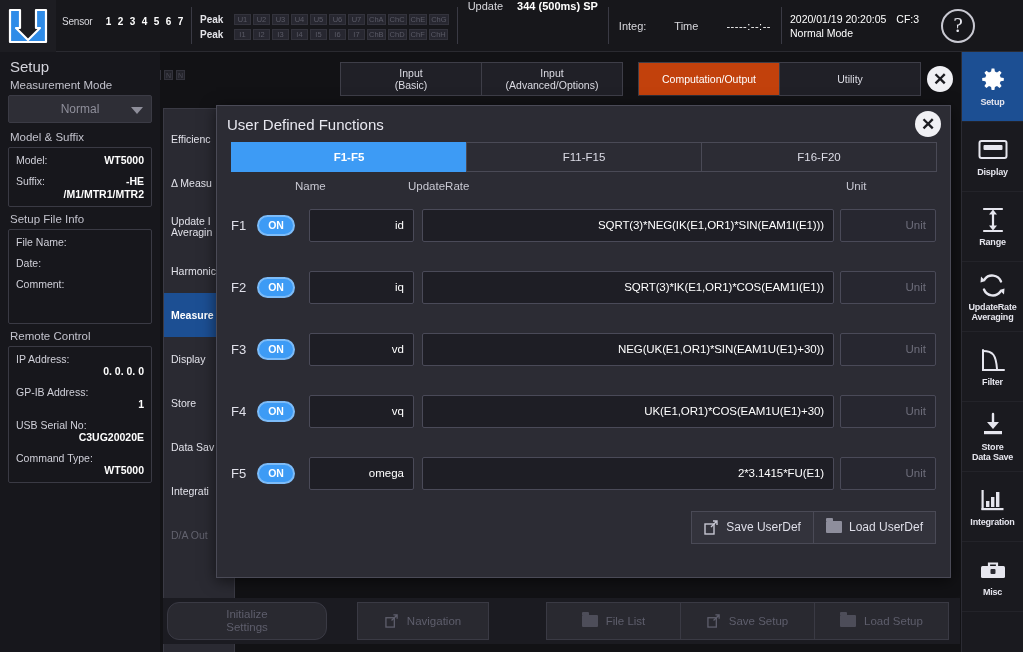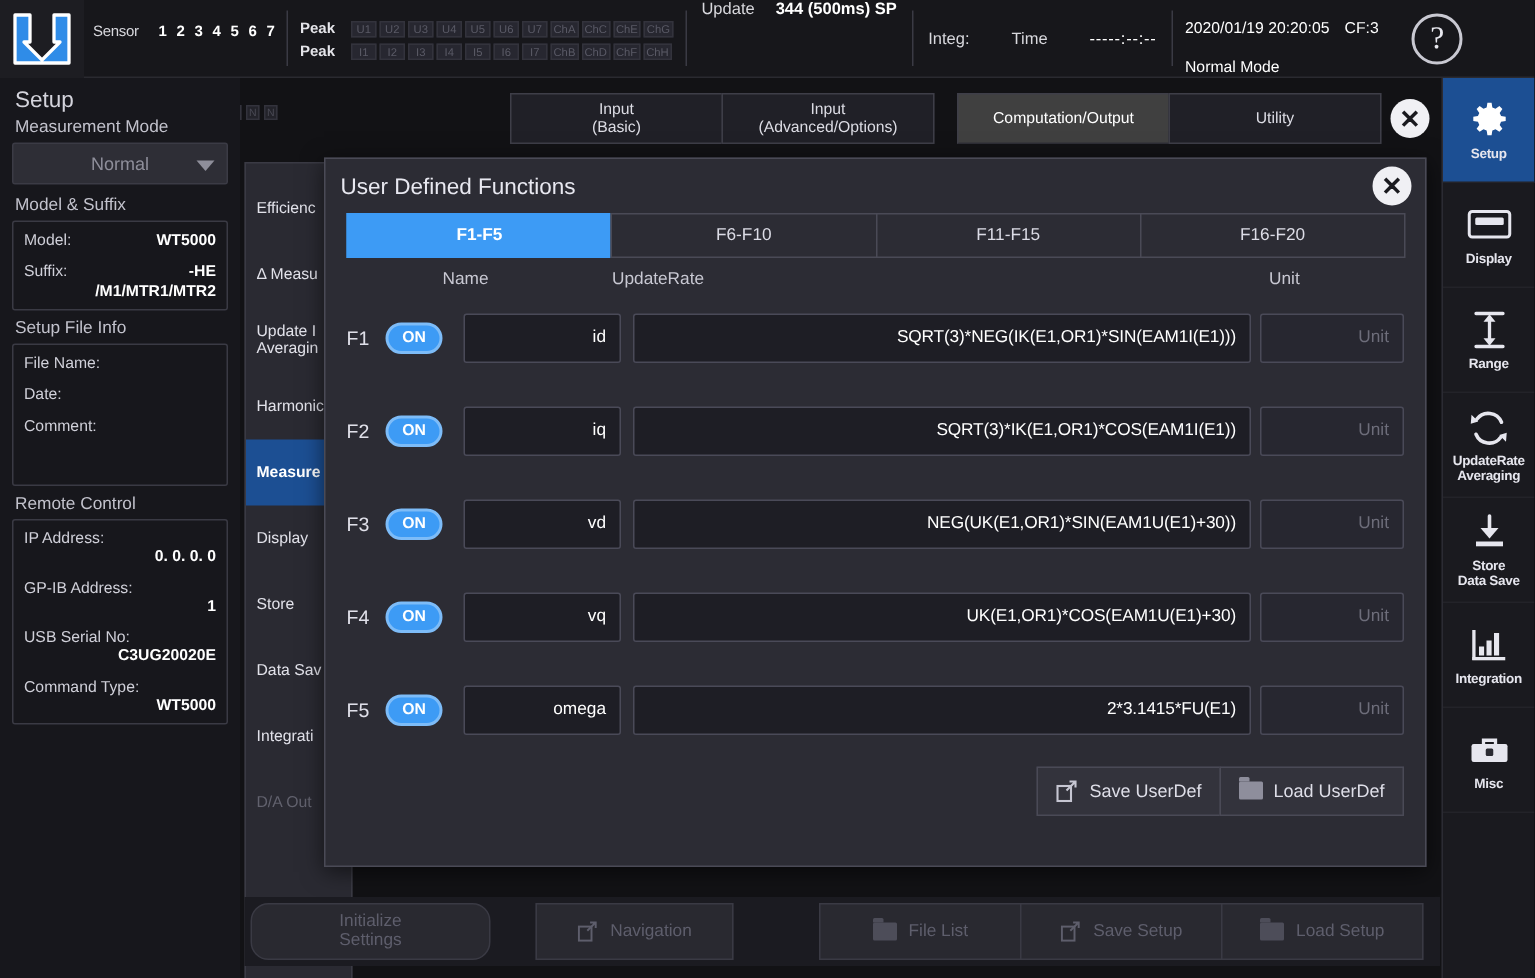--- a/index.html
+++ b/index.html
@@ -44,21 +44,21 @@
     color: #5a5a66; font-size: 7.5px; text-align: center; line-height: 10px; padding: 0 1px;
   }
   .update-block { padding: 0 10px; display: flex; align-items: flex-start; gap: 14px; }
   .update-lbl { color: #d8d8dd; font-size: 11px; }
   .update-val { color: #ffffff; font-size: 11px; font-weight: bold; }
   .integ-block { padding: 0 10px; display: flex; align-items: center; gap: 28px; }
   .integ-lbl { color: #d8d8dd; font-size: 11px; }
   .time-lbl { color: #d8d8dd; font-size: 11px; }
   .time-val { color: #ffffff; font-size: 11px; letter-spacing: 0.5px; }
   .clock-block { padding: 0 8px; display: flex; flex-direction: column; justify-content: center; gap: 2px; }
-  .clock-line { display: flex; align-items: center; gap: 10px; margin-top: 12px; }
+  .clock-line { display: flex; align-items: center; gap: 10px; }
   .clock-txt { color: #ffffff; font-size: 10.5px; }
   .cf-txt { color: #ffffff; font-size: 10.5px; }
   .mode-txt { color: #ffffff; font-size: 10.5px; }
   .help-block { width: 62px; display: flex; align-items: center; justify-content: center; }
   .help-circle {
     width: 34px; height: 34px; border-radius: 50%; border: 2px solid #c9c9d2;
     color: #e8e8ef; font-size: 21px; display: flex; align-items: center; justify-content: center;
     font-family: "Liberation Serif", serif;
   }
 
@@ -112,21 +112,21 @@
     position: absolute; left: 340px; top: 62px; width: 620px; height: 34px;
     display: flex; align-items: stretch;
   }
   .tab {
     flex: 1; border: 1px solid #3e3e48; border-bottom: 1px solid #3e3e48;
     background: #202027; display: flex; flex-direction: column;
     align-items: center; justify-content: center;
     color: #dcdce4; font-size: 10.5px; line-height: 12px; text-align: center;
     margin-right: -1px;
   }
-  .tab.active { background: #404040; border-bottom-color: #2e2e36; color: #ffffff; margin-left: 16px; }
+  .tab.active { background: #c2410c; border-bottom-color: #2e2e36; color: #ffffff; margin-left: 16px; }
   .tab-close {
     width: 40px; display: flex; align-items: center; justify-content: center;
   }
   .xbtn {
     width: 26px; height: 26px; border-radius: 50%; background: #f0f0f4;
     display: flex; align-items: center; justify-content: center;
     color: #1a1a1f; font-size: 17px; font-weight: bold; line-height: 1;
   }
 
   
@@ -436,21 +436,20 @@
   <div class="modal">
     <div class="modal-head">
       <span class="modal-title">User Defined Functions</span>
       <div class="modal-x">
         <div class="xbtn">✕</div>
       </div>
     </div>
 
     <div class="modal-tabs">
       <div class="mtab active">F1-F5</div>
-      <div class="mtab">F6-F10</div>
       <div class="mtab">F11-F15</div>
       <div class="mtab">F16-F20</div>
     </div>
 
     <div class="col-head">
       <div class="ch-spacer"></div>
       <div class="ch-name">Name</div>
       <div class="ch-expr">UpdateRate</div>
       <div class="ch-unit">Unit</div>
     </div>
@@ -574,20 +573,29 @@
         <svg width="27" height="27" viewBox="0 0 27 27">
           <path d="M22 9.5A9.5 9.5 0 0 0 5.5 7.5" fill="none" stroke="#e6e6ee" stroke-width="2.4" stroke-linecap="round"></path>
           <path d="M5 17.5A9.5 9.5 0 0 0 21.5 19.5" fill="none" stroke="#e6e6ee" stroke-width="2.4" stroke-linecap="round"></path>
           <path d="M2 4.5l4.5 4.5-5 1.5zM25 22.5l-4.5-4.5 5-1.5z" fill="#e6e6ee"></path>
         </svg>
       </span>
       <span class="rb-lbl" style="white-space:pre-line">UpdateRate
 Averaging</span>
     </div>
 
+    <div class="rb-item">
+      <span class="rb-ico">
+        <svg width="26" height="24" viewBox="0 0 26 24">
+          <path d="M3 2v20h21" fill="none" stroke="#e6e6ee" stroke-width="2" stroke-linecap="round"></path>
+          <path d="M3 3c10 0 13 4 14 18" fill="none" stroke="#e6e6ee" stroke-width="2" stroke-linecap="round"></path>
+        </svg>
+      </span>
+      <span class="rb-lbl">Filter</span>
+    </div>
 
     <div class="rb-item">
       <span class="rb-ico">
         <svg width="24" height="26" viewBox="0 0 24 26">
           <path d="M12 2v12" stroke="#e6e6ee" stroke-width="2.4" stroke-linecap="round"></path>
           <path d="M12 17l-6-7h12z" fill="#e6e6ee"></path>
           <rect x="3" y="19" width="18" height="3.2" fill="#e6e6ee"></rect>
         </svg>
       </span>
       <span class="rb-lbl" style="white-space:pre-line">Store

